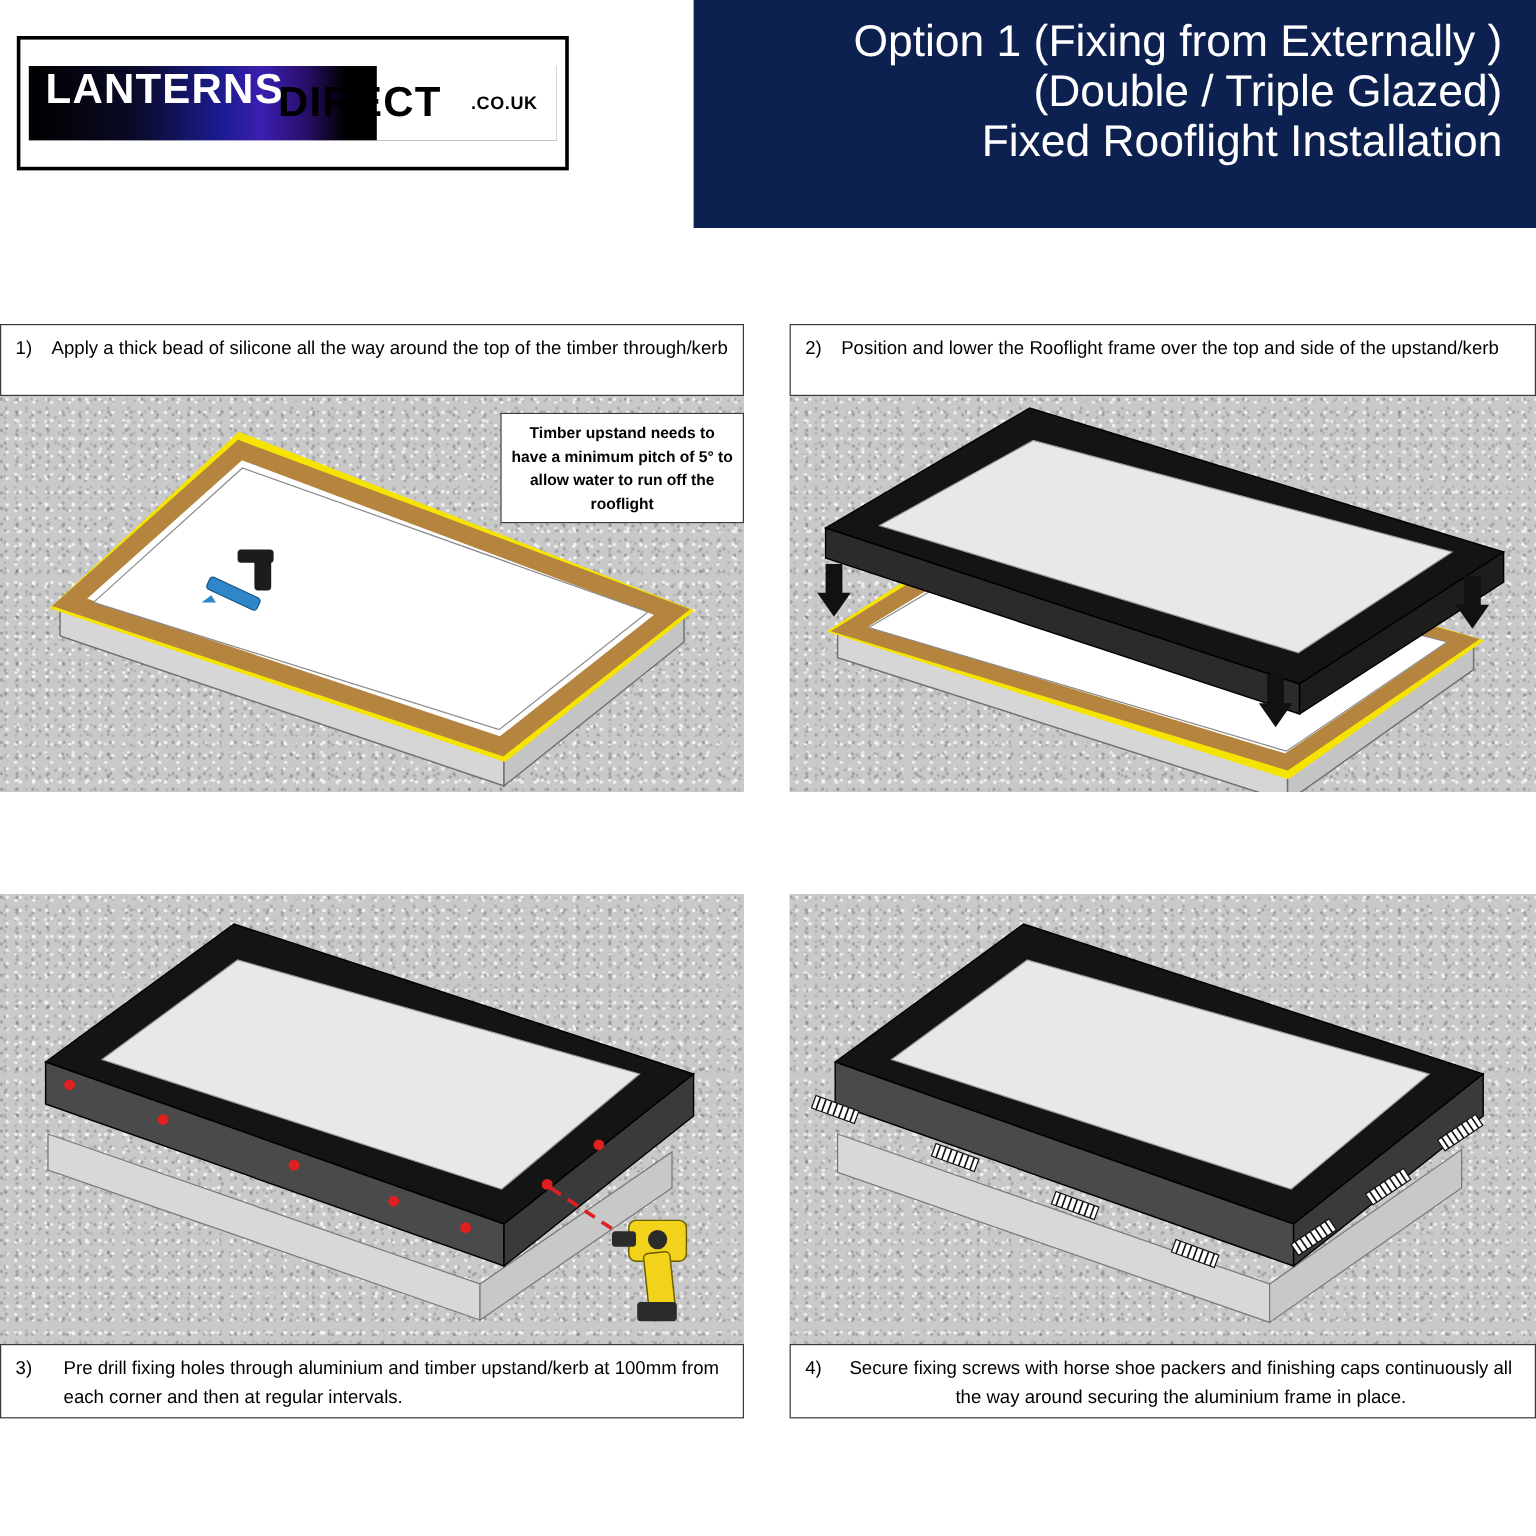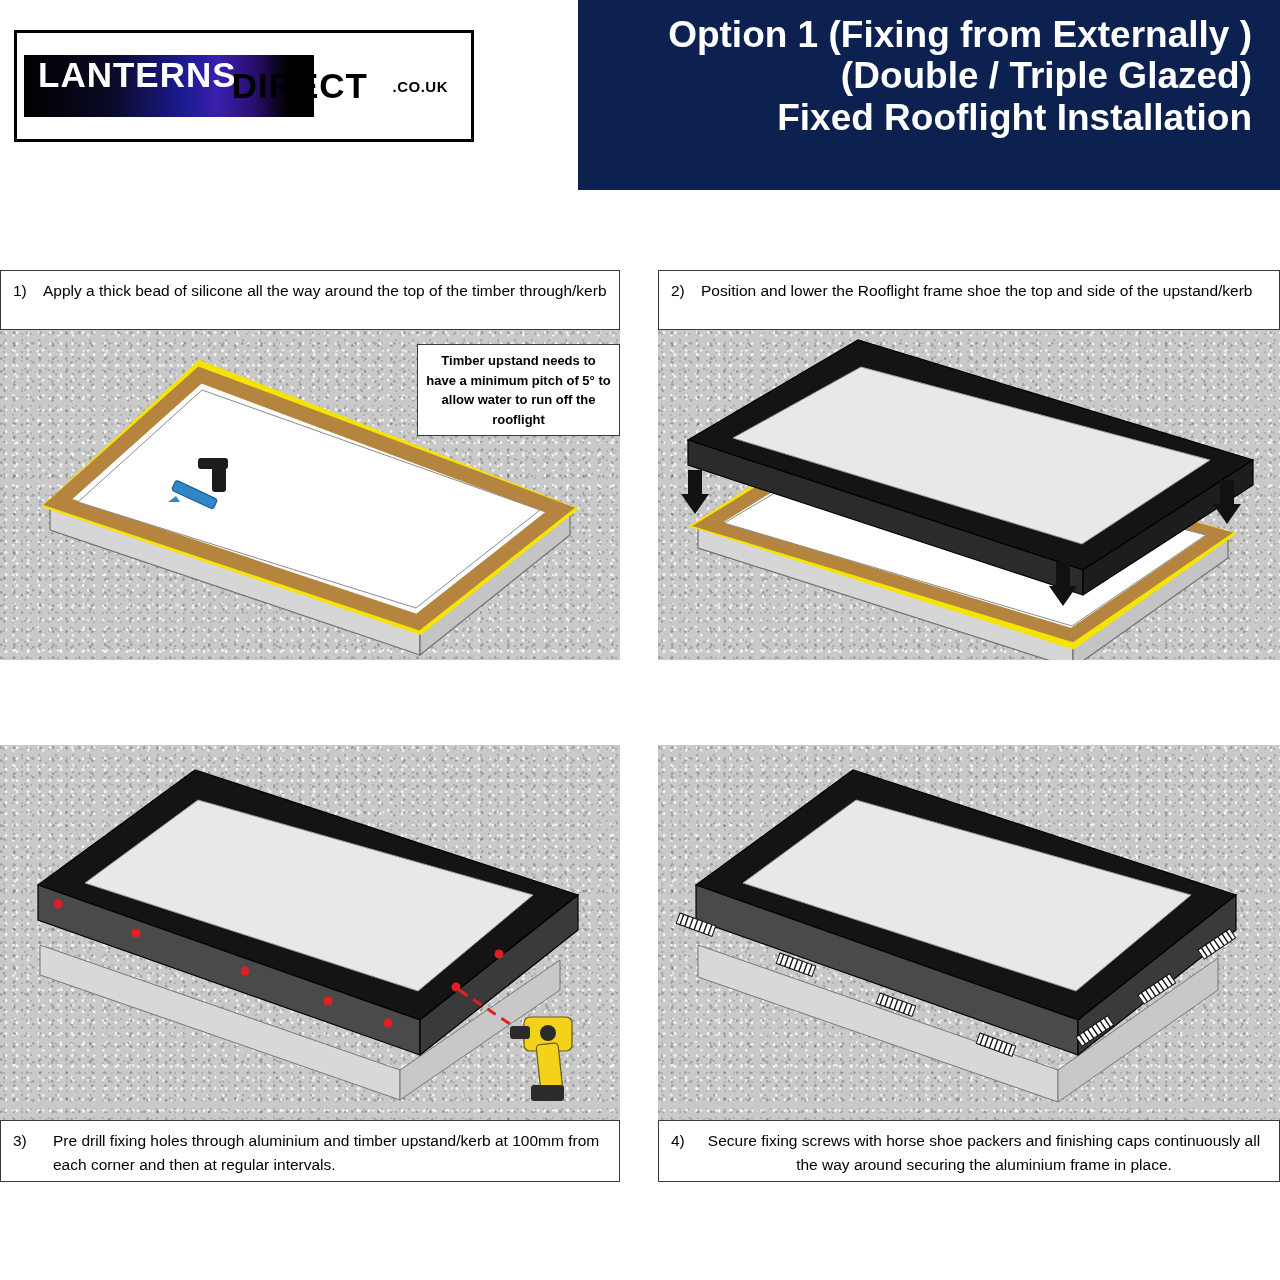--- a/index.html
+++ b/index.html
@@ -44,21 +44,21 @@
   }
 
   .title-box {
     position:absolute; left:578px; top:0; width:702px; height:190px;
     background:#0d2151;
     color:#ffffff;
     text-align:right;
     padding:14px 28px 10px 14px;
   }
   .title-line {
-    font-size:37px; line-height:1.12; font-weight:bold;
+    font-size:37px; line-height:1.12; font-weight:normal;
     font-family:"Liberation Sans", sans-serif;
     letter-spacing:0px;
     white-space:nowrap;
   }
   .panel-caption {
     border:1px solid #3a3a3a;
     background:#fff;
     font-size:15.5px;
     line-height:1.55;
     padding:8px 12px 10px 12px;
@@ -142,21 +142,21 @@
       <rect x="212" y="136" width="14" height="26" rx="3" fill="#1c1c1c"></rect>
       <rect x="198" y="128" width="30" height="11" rx="3" fill="#1c1c1c"></rect>
       <polygon points="168,172 176,166 180,172" fill="#2f86c8"></polygon>
     </g>
   </svg>
   <div class="note-box" style="right:0px; top:14px; width:203px;">Timber upstand needs to have a minimum pitch of 5° to allow water to run off the rooflight</div>
 </div>
 
 <div class="panel-caption" style="position:absolute; left:658px; top:270px; width:622px; height:60px;">
   <span class="cap-num">2)</span>
-  <span class="cap-text" style="text-align:left;">Position and lower the Rooflight frame shoe the top and side of the upstand/kerb</span>
+  <span class="cap-text" style="text-align:left;">Position and lower the Rooflight frame over the top and side of the upstand/kerb</span>
 </div>
 <div class="img-area" style="position:absolute; left:658px; top:330px; width:622px; height:330px;">
   <div class="speckle"></div>
   <svg class="scene" viewBox="0 0 622 330" preserveAspectRatio="none">
 
     <polygon points="40,195 195,95 570,205 415,315" fill="#ffffff" stroke="#6f6f6f" stroke-width="1.2"></polygon>
     <polygon points="40,195 40,218 415,338 415,315" fill="#d6d6d6" stroke="#6f6f6f" stroke-width="1.2"></polygon>
     <polygon points="415,315 415,338 570,228 570,205" fill="#c4c4c4" stroke="#6f6f6f" stroke-width="1.2"></polygon>
     <polygon points="40,195 195,95 570,205 415,315" fill="none" stroke="#f5e400" stroke-width="8"></polygon>
     <path d="M50,194 L196,104 L560,205 L414,305 Z" fill="none" stroke="#b5853f" stroke-width="13"></path>

